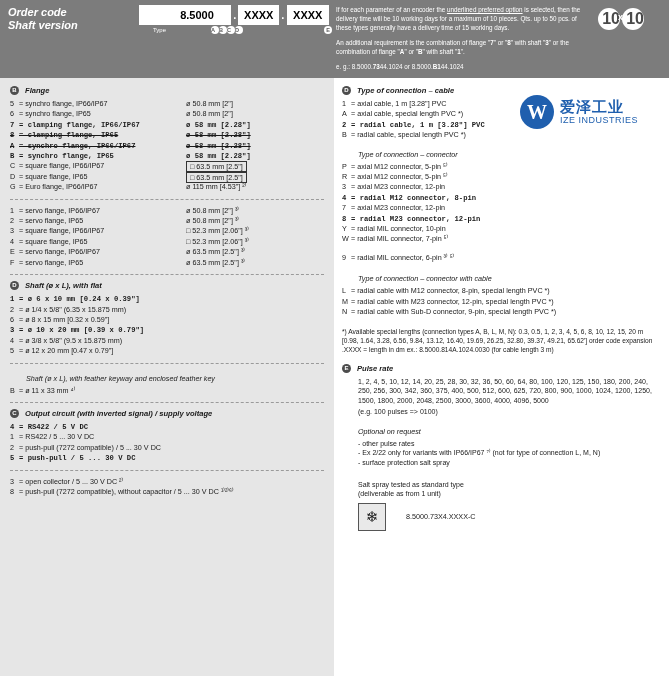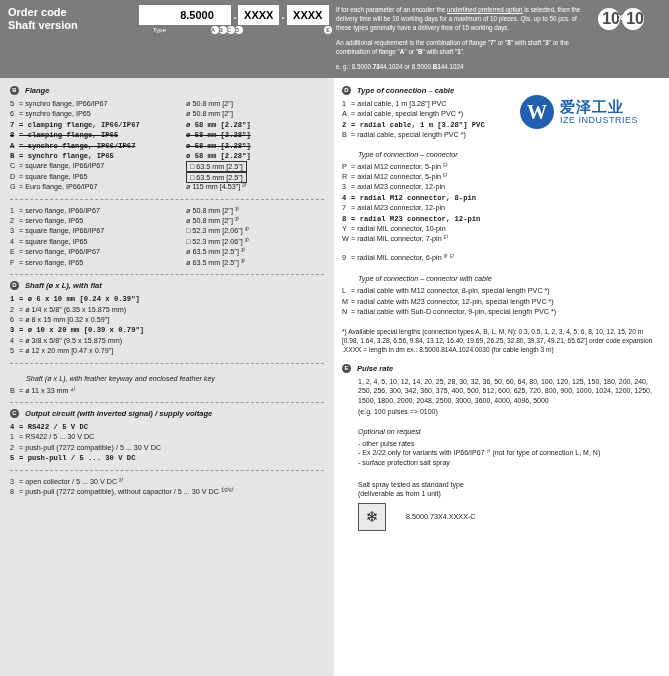--- a/index.html
+++ b/index.html
@@ -13,21 +13,21 @@
     overflow:hidden;
   }
   
   .header{
     position:absolute;left:0;top:0;width:669px;height:78px;
     background:#7c7c7c;
   }
   .hdr-left{
     position:absolute;left:0;top:0;width:140px;height:78px;
     background:#7c7c7c;color:#ffffff;
-    padding:6px 0 0 8px;box-sizing:border-box;
+    padding:6px 0 0 8px;box-sizing:border-box;font-style:italic;
   }
   .hdr-left .l1{font-size:11px;font-weight:bold;line-height:13px;}
   .hdr-left .l2{font-size:11px;font-weight:bold;line-height:13px;}
   .ordercode-box{
     position:absolute;left:139px;top:4px;width:190px;height:36px;
   }
   .oc-main{
     display:flex;align-items:center;height:22px;
   }
   .oc-cell{

